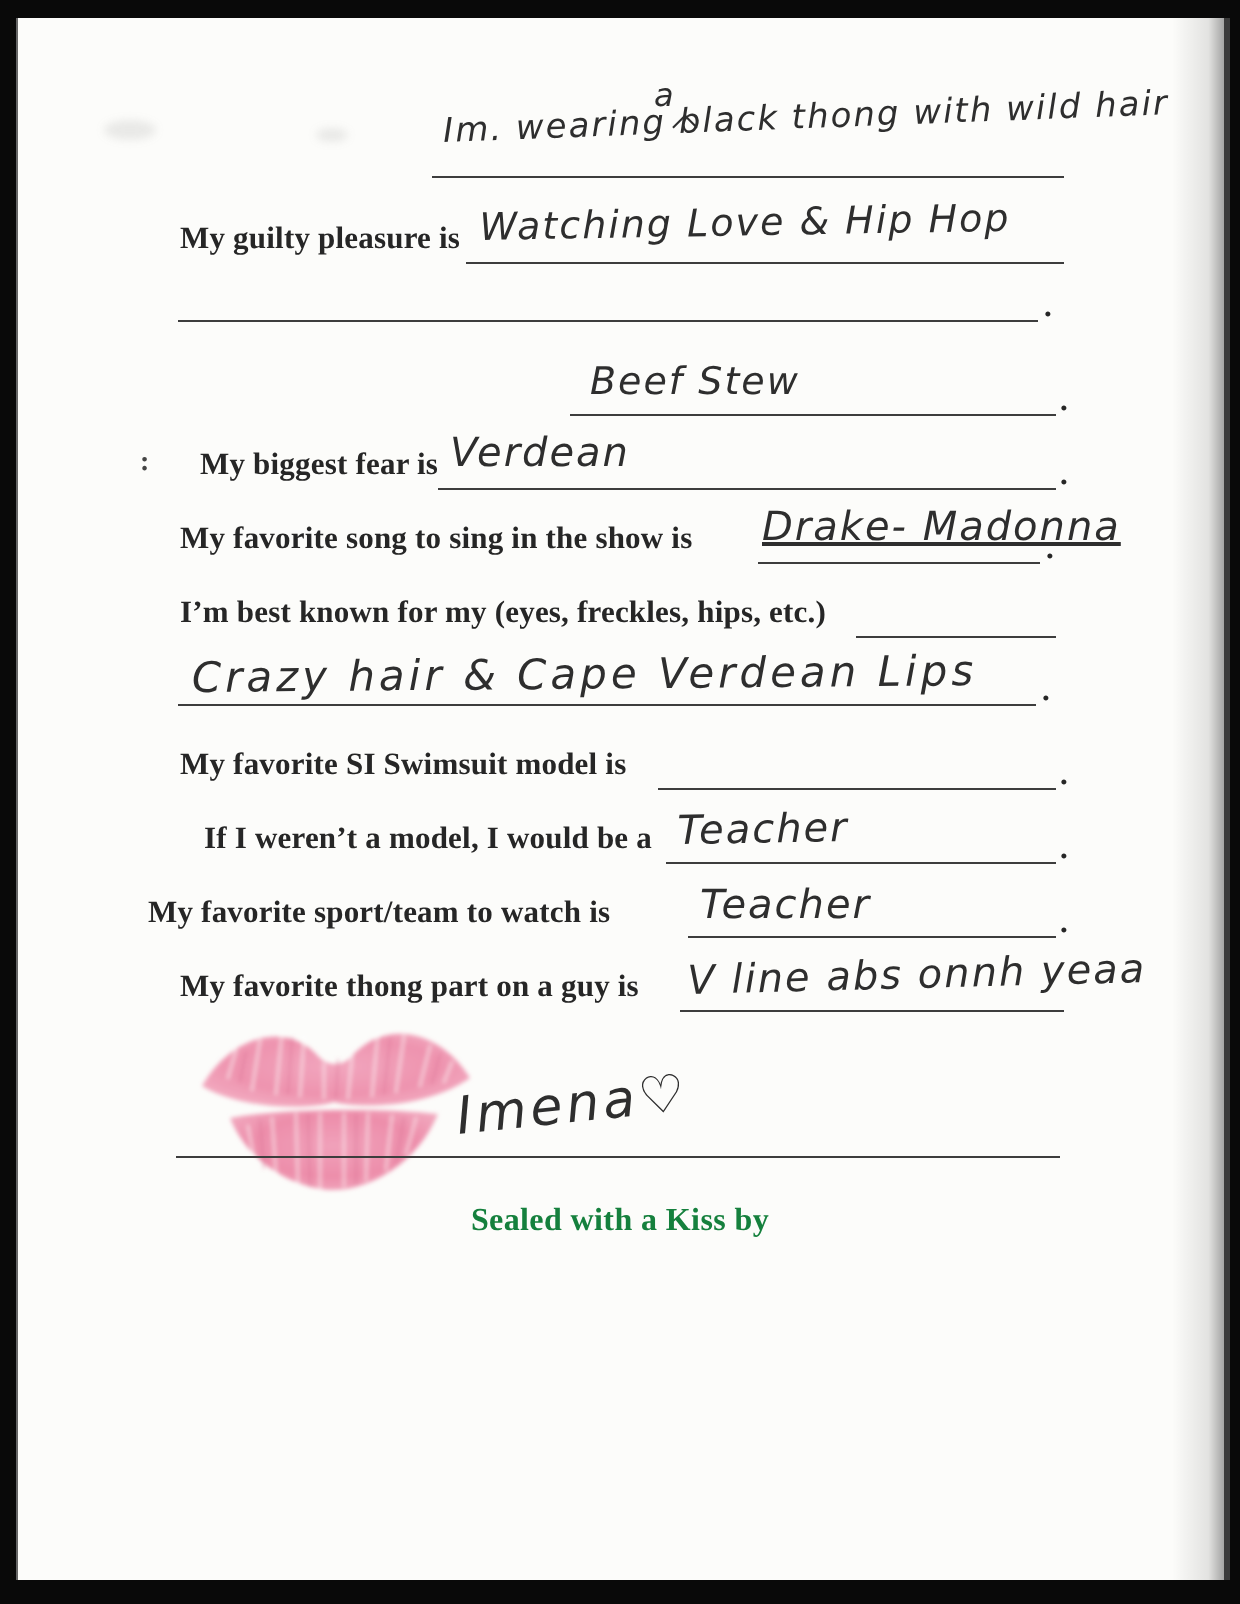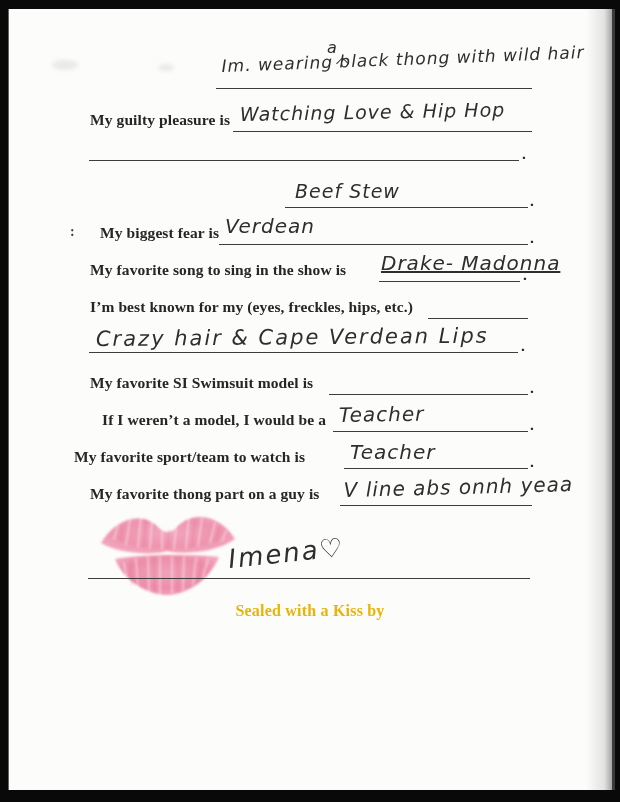--- a/index.html
+++ b/index.html
@@ -15,21 +15,21 @@
           line-height:20px;white-space:nowrap;letter-spacing:0.1px;}
   .uline{position:absolute;height:1px;border-bottom:1.6px solid #3d3d3d;}
   .pend{position:absolute;font-size:15.5px;font-weight:700;color:#262626;}
   .hand{position:absolute;font-family:"DejaVu Sans",sans-serif;font-style:italic;
         color:#2e2e2e;white-space:nowrap;transform-origin:left bottom;letter-spacing:1px;}
   .smudge{position:absolute;background:rgba(110,110,110,0.13);border-radius:50%;filter:blur(2px);}
   .stray{position:absolute;font-size:14px;color:#444;font-weight:700;}
   .caret{position:absolute;width:8px;height:8px;border-left:1.6px solid #2e2e2e;
          border-top:1.6px solid #2e2e2e;transform:rotate(45deg);}
   #footer-label{position:absolute;left:0;top:602px;width:620px;text-align:center;
-         font-size:16px;font-weight:600;color:#eab308;letter-spacing:0.2px;}
+         font-size:16px;font-weight:600;color:#15803d;letter-spacing:0.2px;}
   #kiss{position:absolute;left:94px;top:501px;z-index:1;}
   #sig-line{z-index:2;}
   #signature{z-index:3;}
 </style>
 </head>
 <body>
 
 <div id="scan">
   <div id="paper"></div>
   <div id="paper-right-shade"></div>

